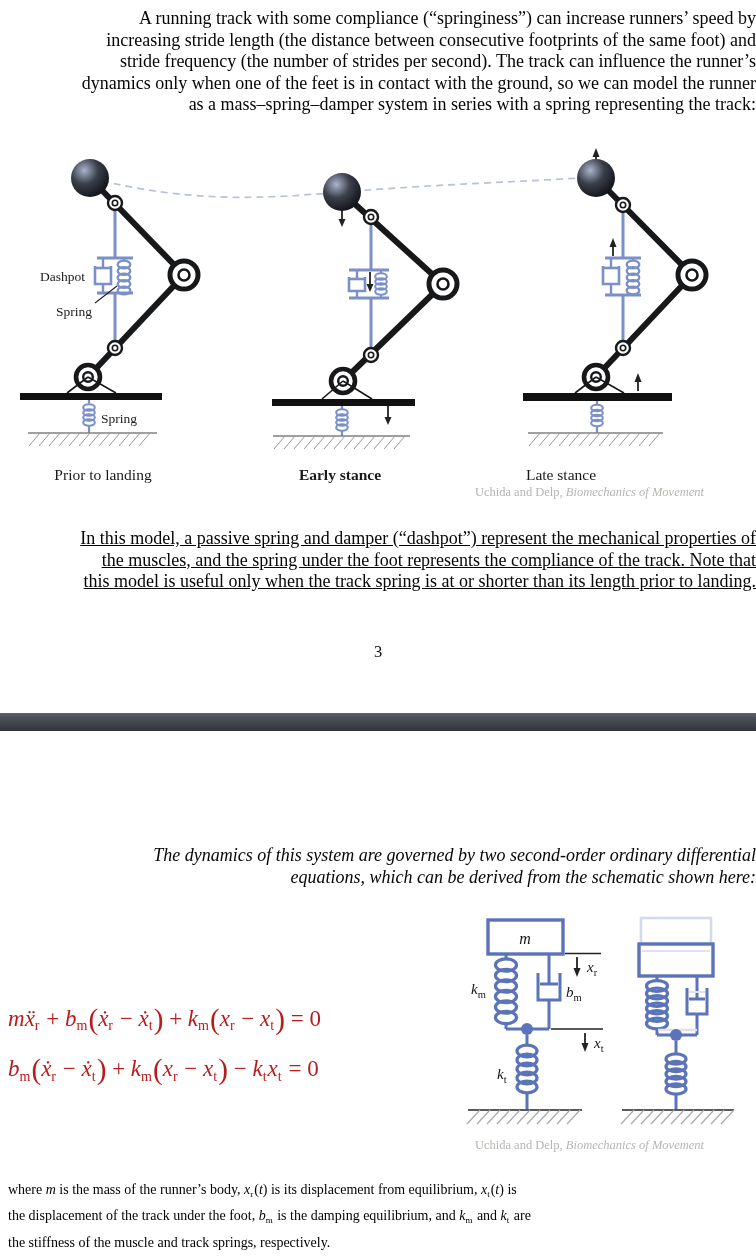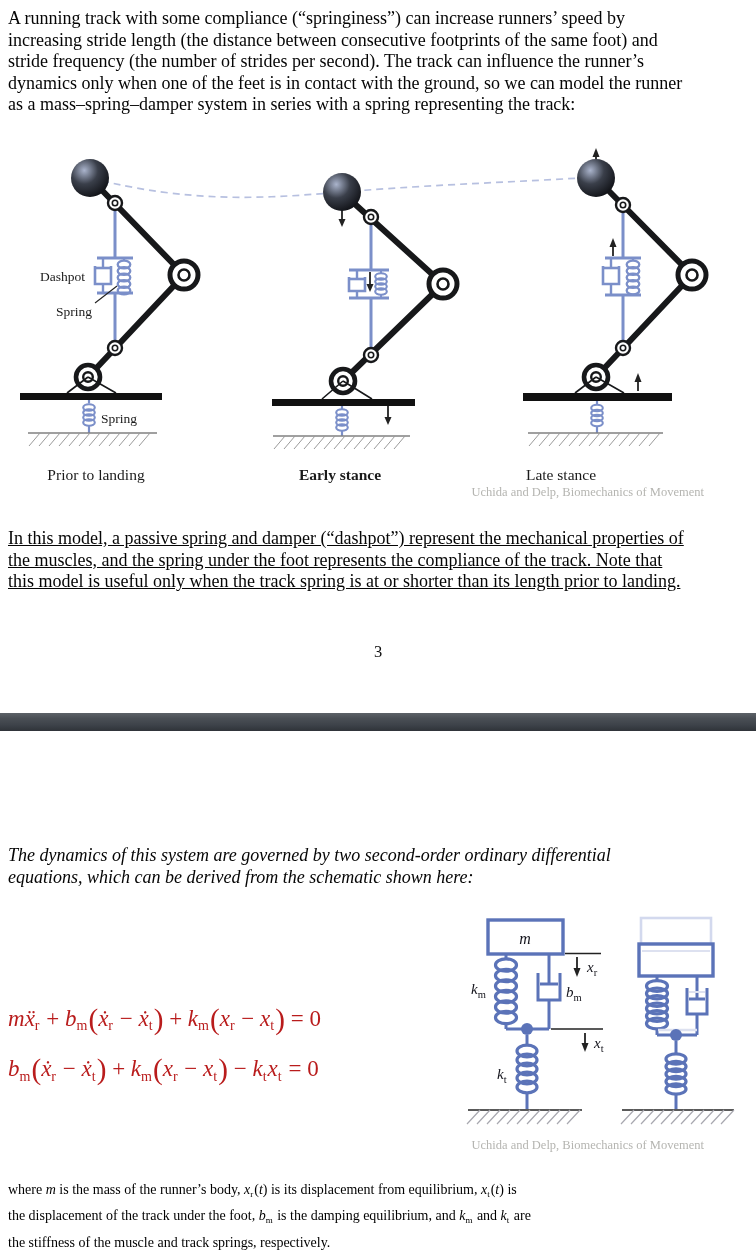--- a/index.html
+++ b/index.html
@@ -1,25 +1,25 @@
 <!DOCTYPE html>
 <html><head>
 <meta charset="utf-8">
 <style>
   html,body{margin:0;padding:0;background:#ffffff;}
   body{width:756px;height:1258px;position:relative;font-family:"Liberation Serif","DejaVu Serif",serif;color:#000;}
   .abs{position:absolute;}
-  .para{font-size:18px;line-height:21.5px;white-space:pre-line;color:#050505;}
+  .para{font-size:18px;line-height:21.5px;white-space:pre-line;color:#050505;text-align:right;}
   #intro-p{top:8px;left:8px;width:748px;}
   #model-p{top:528px;left:8px;width:748px;text-decoration:underline;}
   #dyn-p{top:845px;left:8px;width:748px;font-style:italic;}
   #where-p{top:1179px;left:8px;width:748px;font-size:14px;line-height:21.5px;white-space:pre-line;}
   .caption{font-size:15.5px;color:#1a1a1a;transform:translateX(-50%);white-space:nowrap;}
   .credit{font-size:12.5px;color:#b5b5b1;white-space:nowrap;}
-  .credit .it{}
+  .credit .it{font-style:italic;}
   #page-num{top:642px;left:0;width:756px;text-align:center;font-size:16.5px;color:#111;}
   #divider{top:713px;left:0;width:756px;height:18px;
     background:linear-gradient(180deg,#5d6268 0%,#4a4f55 30%,#3e434a 65%,#2f3339 100%);}
   #figures-svg{top:0;left:0;}
   .eqs{top:997px;left:8px;width:460px;font-size:23px;line-height:43px;color:#b91c1c;}
   .eq-line{white-space:nowrap;}
   .seg-v{font-style:italic;}
   .seg-n{font-style:normal;}
   .seg-s{font-style:normal;font-size:61%;vertical-align:-0.32em;margin-right:1px;}
   .seg-p{font-style:normal;font-size:127%;vertical-align:-0.09em;line-height:0;}
@@ -282,21 +282,21 @@
     <g stroke="#5b73b8" fill="none">
       <path d="M676,1041 V1053" stroke-width="3"></path>
       <use href="#coilKC" x="676" y="1059" stroke-width="3.2"></use>
       <path d="M676,1094 V1110" stroke-width="3"></path>
     </g>
     <path d="M622,1110 H734" stroke="#5a5a5a" stroke-width="2"></path>
     <path d="M634 1110 L621 1124 M644 1110 L631 1124 M654 1110 L641 1124 M664 1110 L651 1124 M674 1110 L661 1124 M684 1110 L671 1124 M694 1110 L681 1124 M704 1110 L691 1124 M714 1110 L701 1124 M724 1110 L711 1124 M734 1110 L721 1124" stroke="#a8a8b0" stroke-width="1.2"></path>
   </g>
 </svg>
 
-<div class="abs caption" style="top:466px;left:96px;">Prior to landing</div>
+<div class="abs caption" style="top:466px;left:103px;">Prior to landing</div>
 <div class="abs caption" style="top:466px;left:340px;font-weight:bold;">Early stance</div>
 <div class="abs caption" style="top:466px;left:561px;text-align:right;">Late stance</div>
 
 <div class="abs credit" style="top:485px;right:52px;"><span>Uchida and Delp, </span><span class="it">Biomechanics of Movement</span></div>
 
 <div class="abs para" id="model-p">In this model, a passive spring and damper (“dashpot”) represent the mechanical properties of
 the muscles, and the spring under the foot represents the compliance of the track. Note that
 this model is useful only when the track spring is at or shorter than its length prior to landing.</div>
 
 <div class="abs" id="page-num">3</div>

